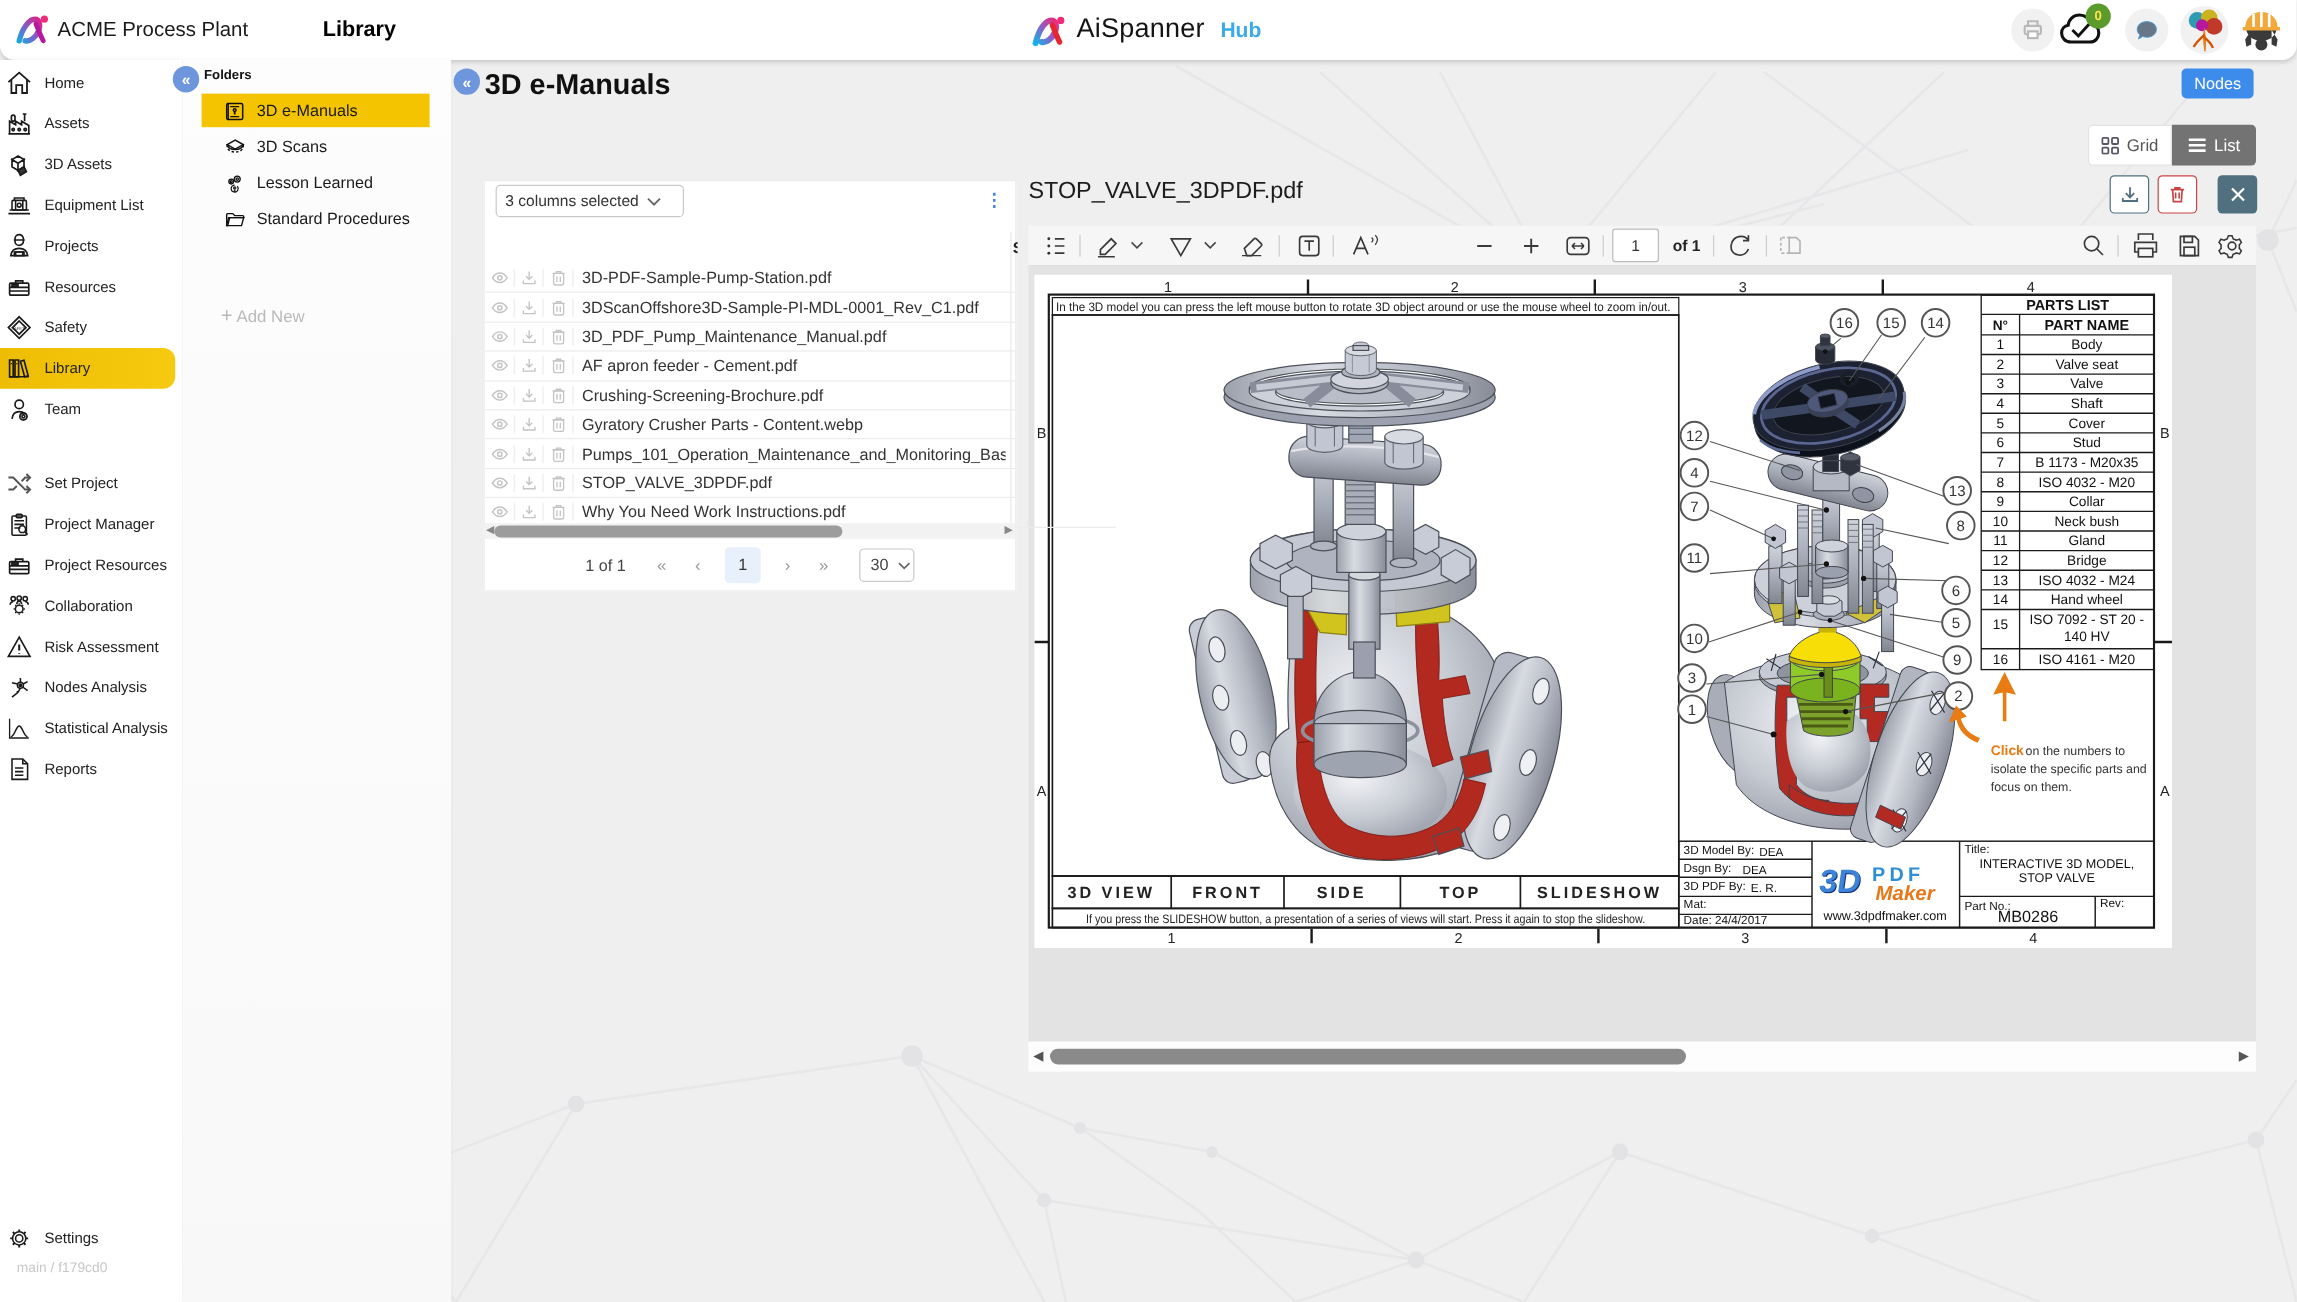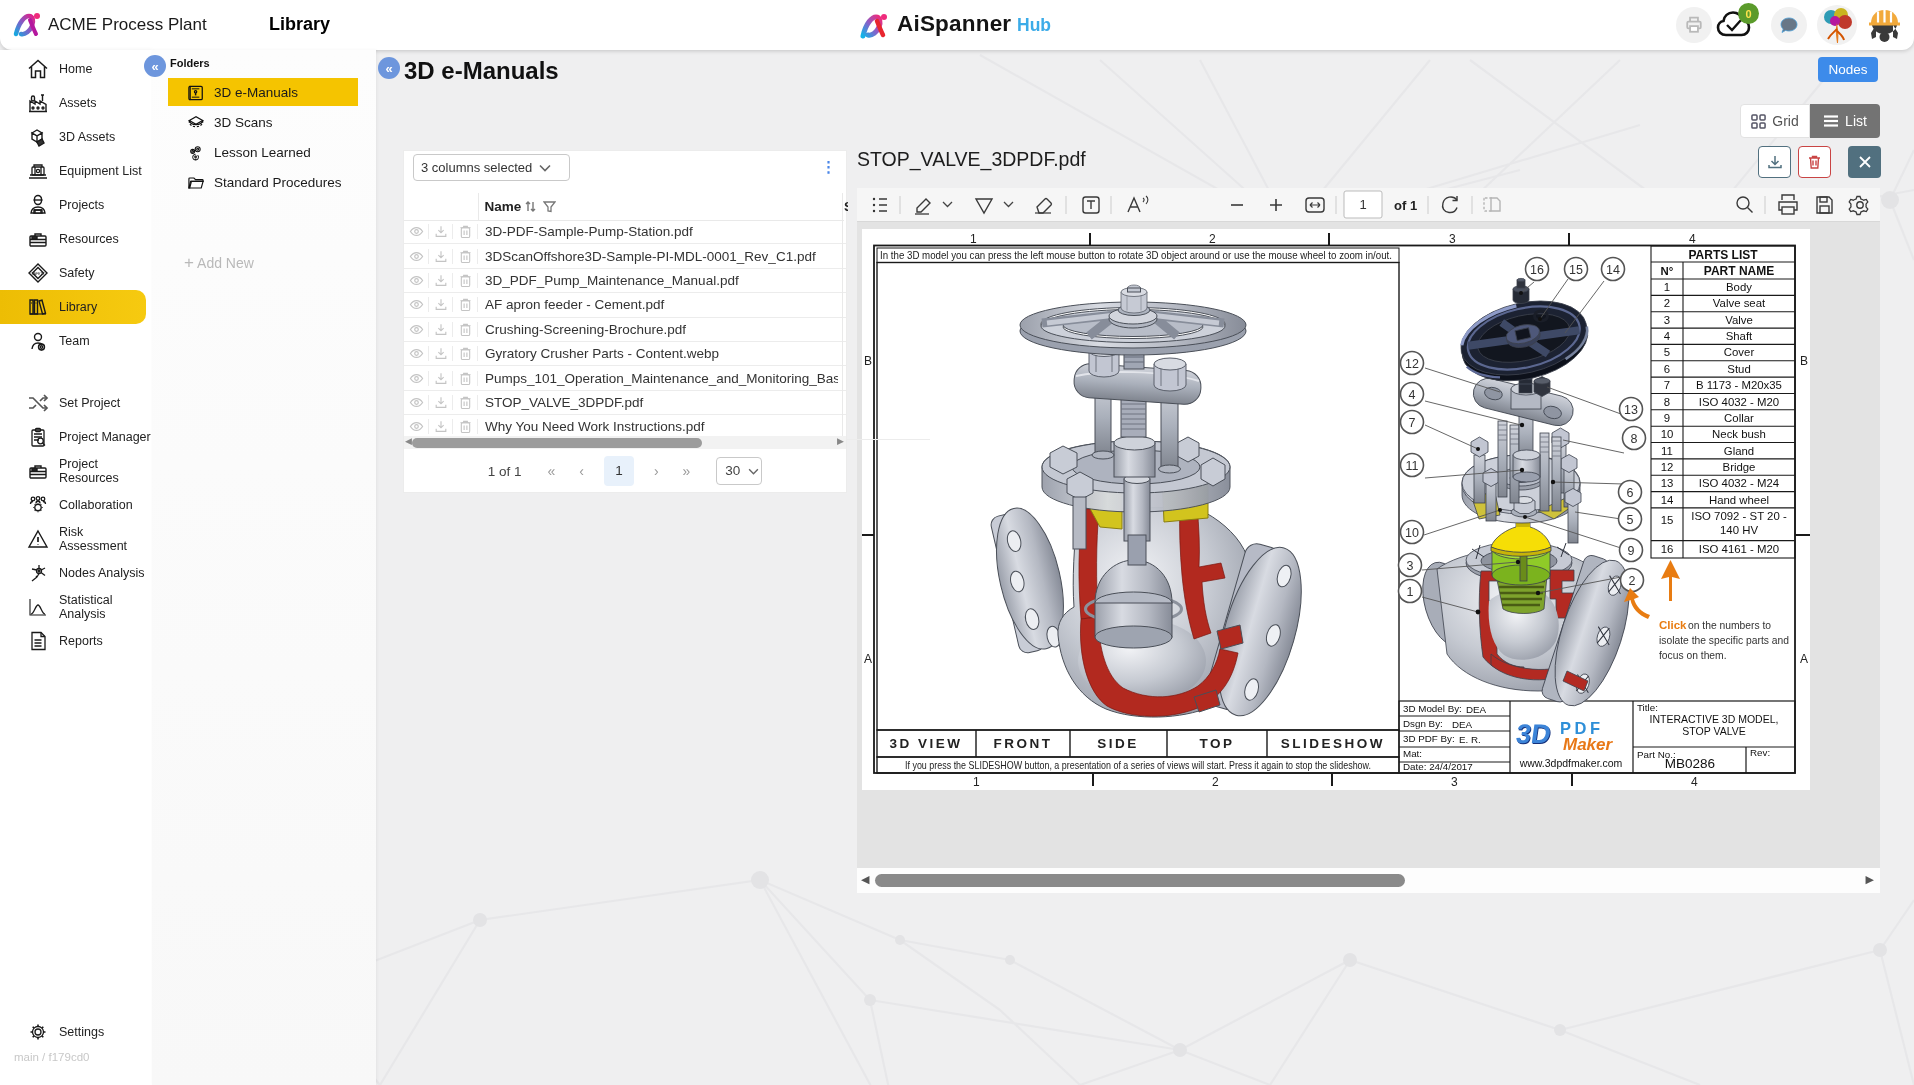--- a/index.html
+++ b/index.html
@@ -1,18 +1,18 @@
 <!DOCTYPE html>
 <html><head><meta charset="utf-8">
 <style>
 *{margin:0;padding:0;box-sizing:border-box}
 html,body{width:1914px;height:1085px;overflow:hidden}
 body{font-family:"Liberation Sans",sans-serif;background:#efeff0;position:relative}
 .abs{position:absolute}
-.nav-item{display:flex;align-items:center;height:34px;padding-left:26px;font-size:12.5px;color:#222}
+.nav-item{display:flex;align-items:center;height:34px;padding-left:4px;font-size:12.5px;color:#222}
 .nav-item svg{width:24px;height:24px;margin-right:9px;flex:0 0 24px}
 .frow{display:flex;align-items:center;height:29px;font-size:13.5px;color:#1a1a1a;padding-left:34px}
 .frow svg{width:20px;height:20px;margin-right:8px}
 </style></head>
 <body>
 
 <svg class="abs" style="left:0;top:0" width="1914" height="1085">
 <g stroke="#e7e7e9" stroke-width="2.2" fill="none">
 <path d="M1100 60 L1290 230 M1290 230 L1430 60 M1200 60 L1290 230 M1290 230 L1520 170 M1440 230 L1620 60 M980 55 L1290 230 M1290 230 L1640 125 M1470 60 L1700 230 M1700 230 L1914 190 M1700 230 L1840 60"></path>
 <path d="M380 1085 L480 920 L760 880 L900 1140 M760 880 L870 1000 L900 1140 M870 1000 L1180 1050 L1270 1085 M1180 1050 L1350 960 L1560 1030 M1350 960 L1270 1085 M1560 1030 L1700 1085 M1560 1030 L1880 950 L1914 1085 M1880 950 L1914 900 M480 920 L300 990 L90 1040 M300 990 L380 1085 M90 1040 L0 1060 M1180 1050 L1080 1085 M760 880 L900 940 L1000 1010 M900 940 L1010 960 L1180 1050 M1000 1010 L1080 1085"></path>
@@ -648,21 +648,21 @@
         <linearGradient id="lg2" x1="0" y1="1" x2="1" y2="0">
           <stop offset="0" stop-color="#12b3e8"></stop>
           <stop offset=".5" stop-color="#8a5fc8"></stop>
           <stop offset="1" stop-color="#ef2b7c"></stop>
         </linearGradient>
       </defs>
     <path d="M8 28 C11 15 17 9 21 9 C25 9 26 14 24 19 C22 24 17 28 13 27" fill="none" stroke="url(#lg2)" stroke-width="5" stroke-linecap="round"></path>
     <path d="M22 13 C24 18 26 23 28 27" fill="none" stroke="#e8262f" stroke-width="4.5" stroke-linecap="round"></path>
     <circle cx="29" cy="9" r="3" fill="#ef2b7c"></circle>
   </svg>
-  <div class="abs" style="left:897px;top:11px;font-size:22.5px;font-weight:bold;color:#141414;letter-spacing:.2px">AiSpanner</div>
+  <div class="abs" style="left:897px;top:11px;font-size:22.5px;font-weight:normal;color:#141414;letter-spacing:.2px">AiSpanner</div>
   <div class="abs" style="left:1017px;top:15px;font-size:17.5px;font-weight:bold;color:#3babe8">Hub</div>
 
   <div class="abs" style="left:1676px;top:7px;width:36px;height:36px;border-radius:50%;background:#f1f1f1;display:flex;align-items:center;justify-content:center">
     <svg width="18" height="18" viewBox="0 0 16 16" fill="none" stroke="#b9b9b9" stroke-width="1.6">
         <path d="M4.5 5V1.5h7V5"></path>
         <rect x="2" y="5" width="12" height="6" rx="1"></rect>
         <rect x="4.5" y="9" width="7" height="5" fill="#fff"></rect>
       </svg>
   </div>
   <div class="abs" style="left:1714px;top:5px;width:42px;height:40px">
@@ -861,40 +861,20 @@
 
 <div class="abs" style="left:1818px;top:57px;width:60px;height:25px;background:#3d8bea;border-radius:4px;color:#fff;font-size:13.5px;display:flex;align-items:center;justify-content:center">Nodes</div>
 
 <div class="abs" style="left:403px;top:150px;width:444px;height:343px;background:#fff;border:1px solid #ececec" id="filecard">
   <div class="abs" style="left:9px;top:3px;width:157px;height:27px;border:1px solid #c9c9c9;border-radius:4px;display:flex;align-items:center;padding:0 7px;font-size:13px;color:#333;white-space:nowrap">3 columns selected
     <svg style="margin-left:7px" width="12" height="8" viewBox="0 0 12 8" fill="none" stroke="#666" stroke-width="1.6">
         <path d="M1 1.5l5 5 5-5"></path>
       </svg>
   </div>
   <div class="abs" style="left:417px;top:7px;color:#4a86e8;font-size:15px;font-weight:bold;letter-spacing:0">⋮</div>
-  <table style="position:absolute;left:0;top:42px;width:440px;border-collapse:collapse;font-size:13.5px;color:#333">
-    <tbody>
-        <tr style="height:27px;border-bottom:1px solid #e9e9e9">
-      <td style="width:24px"></td>
-          <td style="width:24px"></td>
-          <td style="width:26px;border-right:1px solid #e9e9e9"></td>
-      <td style="padding-left:6px;font-weight:bold;color:#222">Name
-        <svg width="11" height="13" viewBox="0 0 11 13" style="vertical-align:-2px">
-              <g stroke="#777" stroke-width="1.4" fill="none">
-                <path d="M3 11V2M1 4l2-2 2 2"></path>
-                <path d="M8 2v9M6 9l2 2 2-2"></path>
-              </g>
-            </svg>
-        <svg width="13" height="12" viewBox="0 0 13 12" style="vertical-align:-2px;margin-left:3px">
-              <path d="M1 1h11L8 6v4.5L5 10V6z" fill="none" stroke="#777" stroke-width="1.3"></path>
-            </svg>
-      </td>
-    </tr>
-  </tbody>
-    </table>
   <div id="rows">
       <div style="position:absolute;left:0;top:69px;width:442px;height:24.4px;border-bottom:1px solid #ececec;display:flex;align-items:center;font-size:13.5px;color:#333">
 <span style="width:24px;text-align:center;line-height:8px"><svg width="15" height="15" viewBox="0 0 16 16" fill="none" stroke="#c4c4c4" stroke-width="1.3">
             <path d="M1.5 8s2.7-4.2 6.5-4.2S14.5 8 14.5 8s-2.7 4.2-6.5 4.2S1.5 8 1.5 8z"></path>
             <circle cx="8" cy="8" r="1.9"></circle>
           </svg></span>
         <span style="width:24px;text-align:center;border-left:1px solid #ececec;line-height:8px"><svg width="14" height="15" viewBox="0 0 16 16" fill="none" stroke="#c4c4c4" stroke-width="1.3">
             <path d="M8 2v7M5 6.5L8 9.5 11 6.5"></path>
             <path d="M2.5 10.5v3h11v-3"></path>
           </svg></span>

